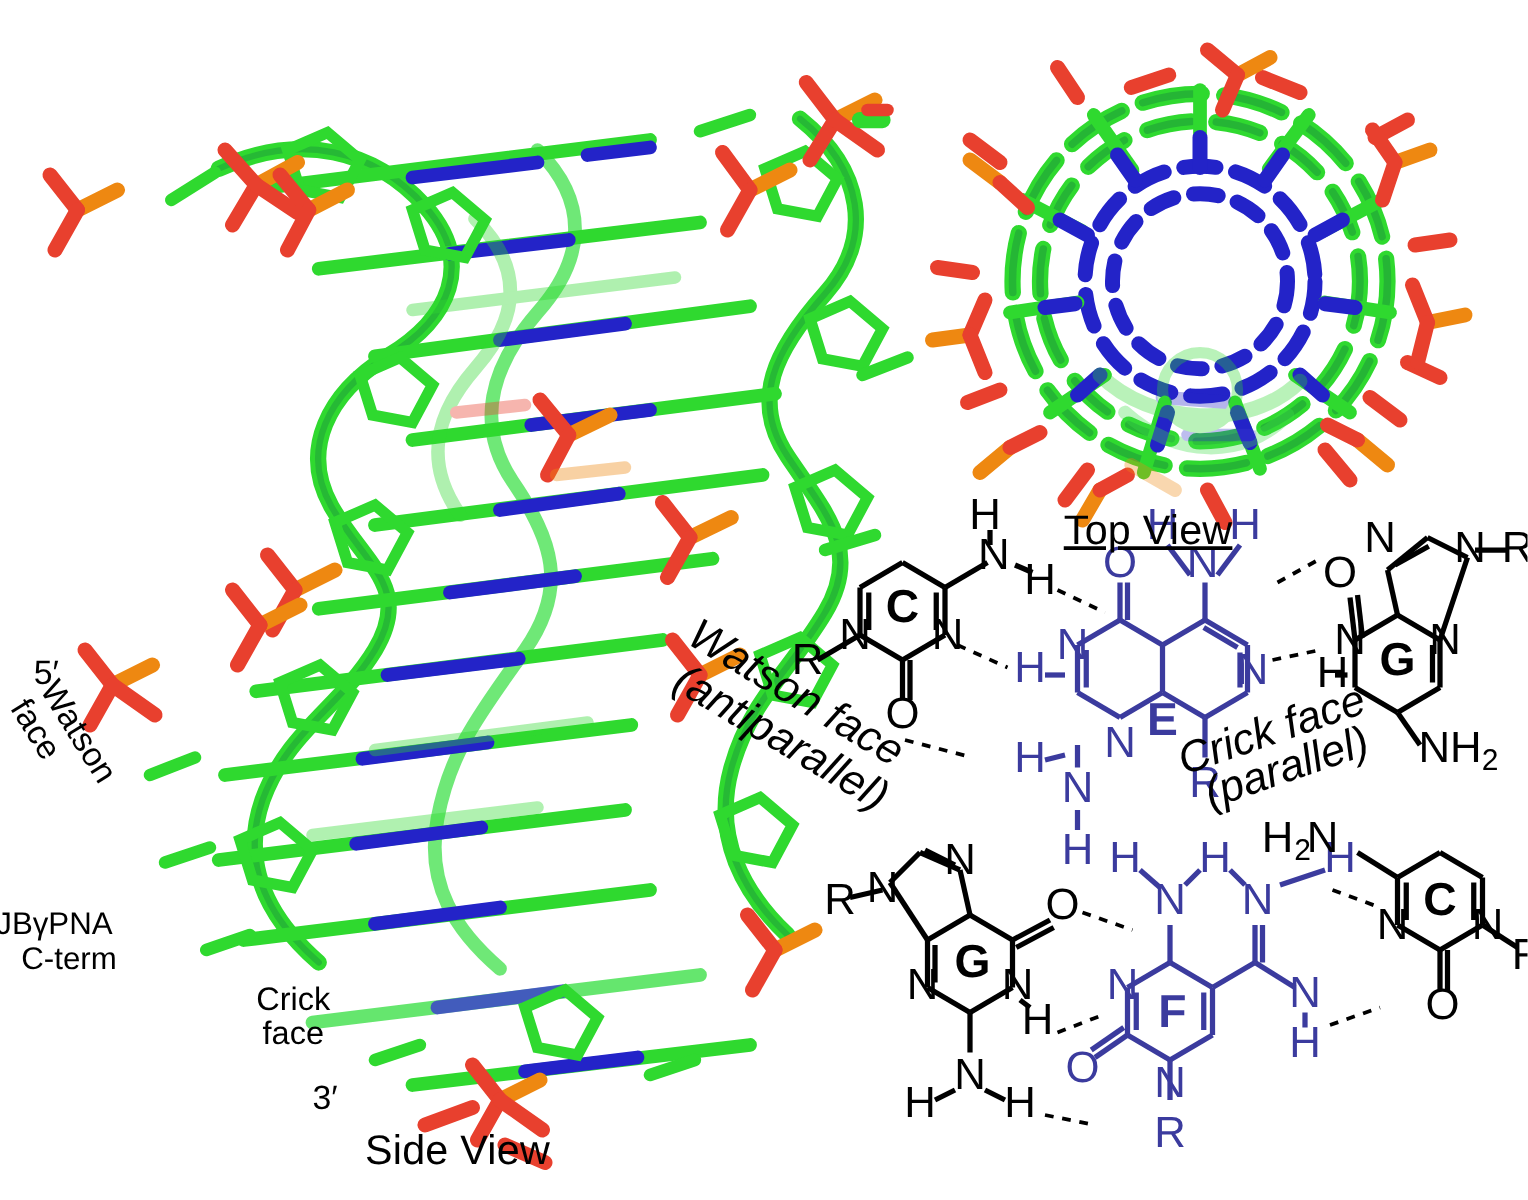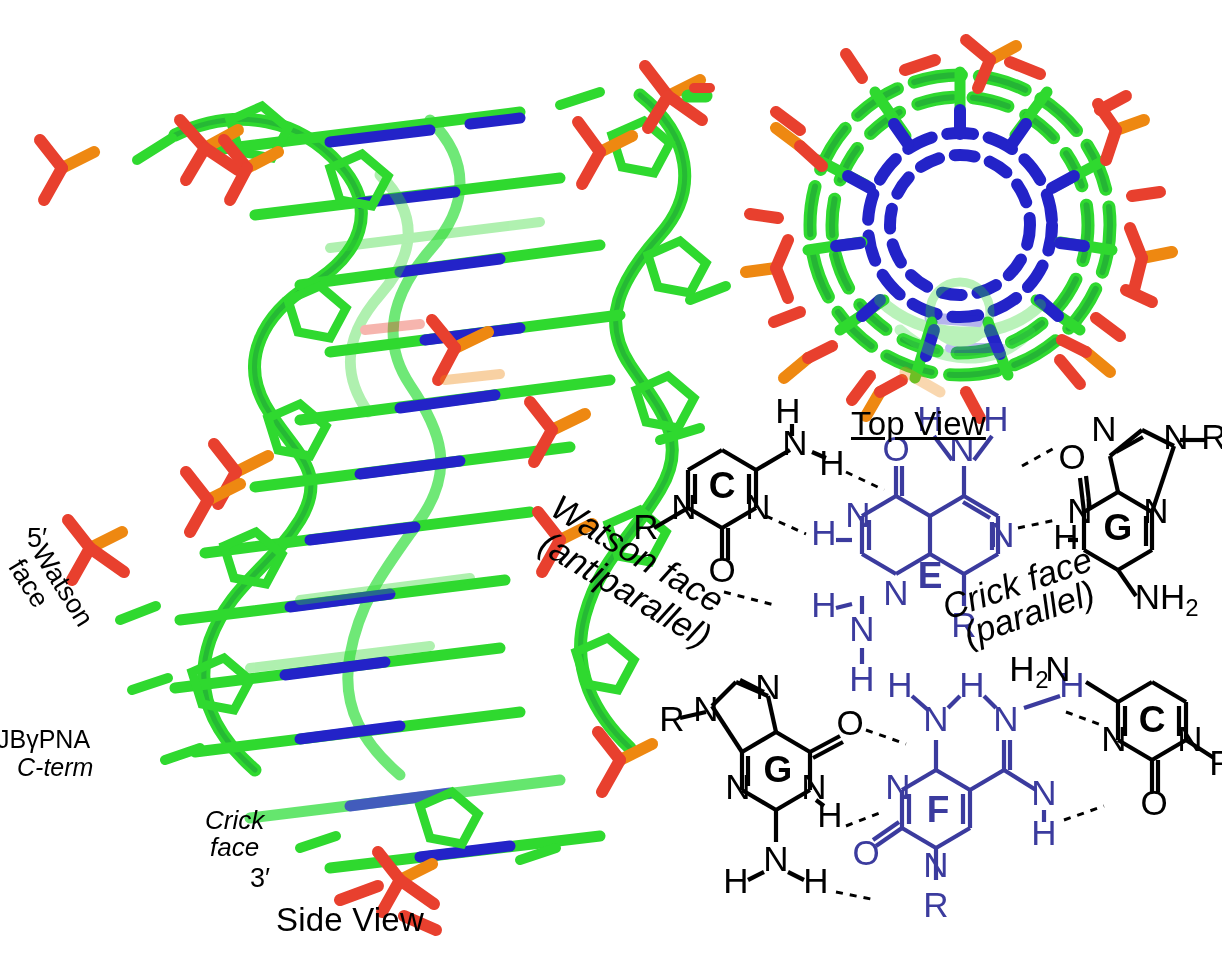--- a/index.html
+++ b/index.html
@@ -2,21 +2,21 @@
 <html><head>
 <meta charset="utf-8">
 <style>
   html,body{margin:0;padding:0;background:#fff;}
   body{width:1222px;height:960px;position:relative;overflow:hidden;
        font-family:"Liberation Sans",sans-serif;color:#000;}
   .fig{position:absolute;inset:0;width:1222px;height:960px;}
   svg{display:block;}
   .lbl{position:absolute;white-space:pre;line-height:1.02;}
   .plain{font-family:"Liberation Sans",sans-serif;font-weight:400;}
-  .ital{font-style:italic;font-family:"Liberation Sans",sans-serif;}
+  .ital{font-family:"Liberation Sans",sans-serif;}
   .viewname{font-size:33px;letter-spacing:.2px;}
   .prime{font-size:27px;font-weight:400;}
   .termlbl{font-size:25px;}
   .crickside{font-size:26px;text-align:center;}
 </style>
 </head>
 <body>
 
 <div class="fig">
 
@@ -564,31 +564,31 @@
       <text class="tb" x="1154" y="806">O</text>
       <text class="tb" x="1222" y="766">R</text>
       <text class="tbig" x="1152" y="722">C</text>
       <text class="tb" x="1058" y="672">N</text>
       <text class="tb" x="1022" y="672">H</text>
       <text class="tb sub" x="1042" y="682">2</text>
     </g>
   </g>
 </svg>
 
-<div class="lbl plain viewname" style="left:276px;top:903px;text-align:right;">Side View</div>
+<div class="lbl plain viewname" style="left:292px;top:903px;text-align:right;">Side View</div>
 
 <div class="lbl plain viewname" style="left:851px;top:407px;text-decoration:underline;">Top View</div>
 
 <div class="lbl plain prime" style="left:27px;top:525px;">5′</div>
 
 <div class="lbl plain prime" style="left:250px;top:865px;">3′</div>
 
 <div class="lbl plain" style="left:50px;top:540px;font-size:27px;transform:rotate(58deg);transform-origin:0 0;">Watson
 face</div>
 
-<div class="lbl ital crickside" style="left:205px;top:786px;margin-top:21px;">Crick
+<div class="lbl ital crickside" style="left:205px;top:786px;">Crick
 face</div>
 
 <div class="lbl plain termlbl" style="left:-3px;top:727px;">JBγPNA</div>
 
 <div class="lbl ital termlbl" style="left:17px;top:755px;">C-term</div>
 
 </div>
 
 </body></html>

